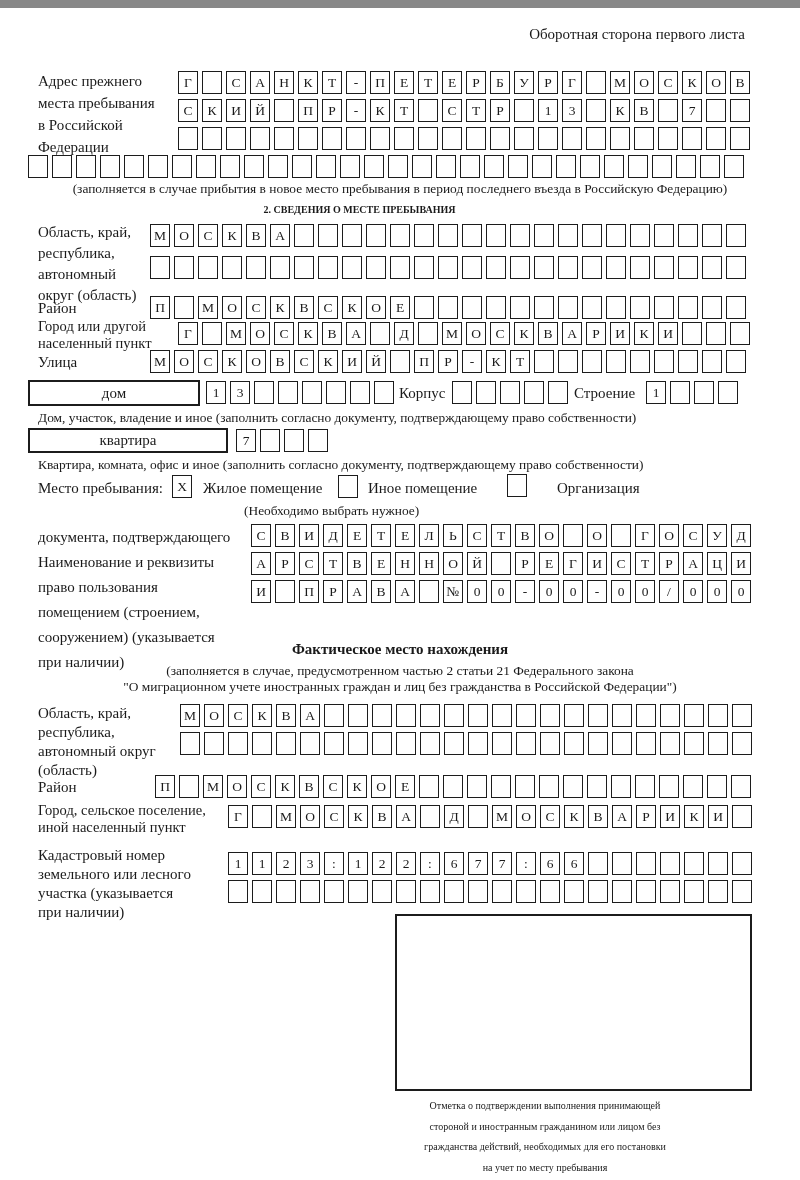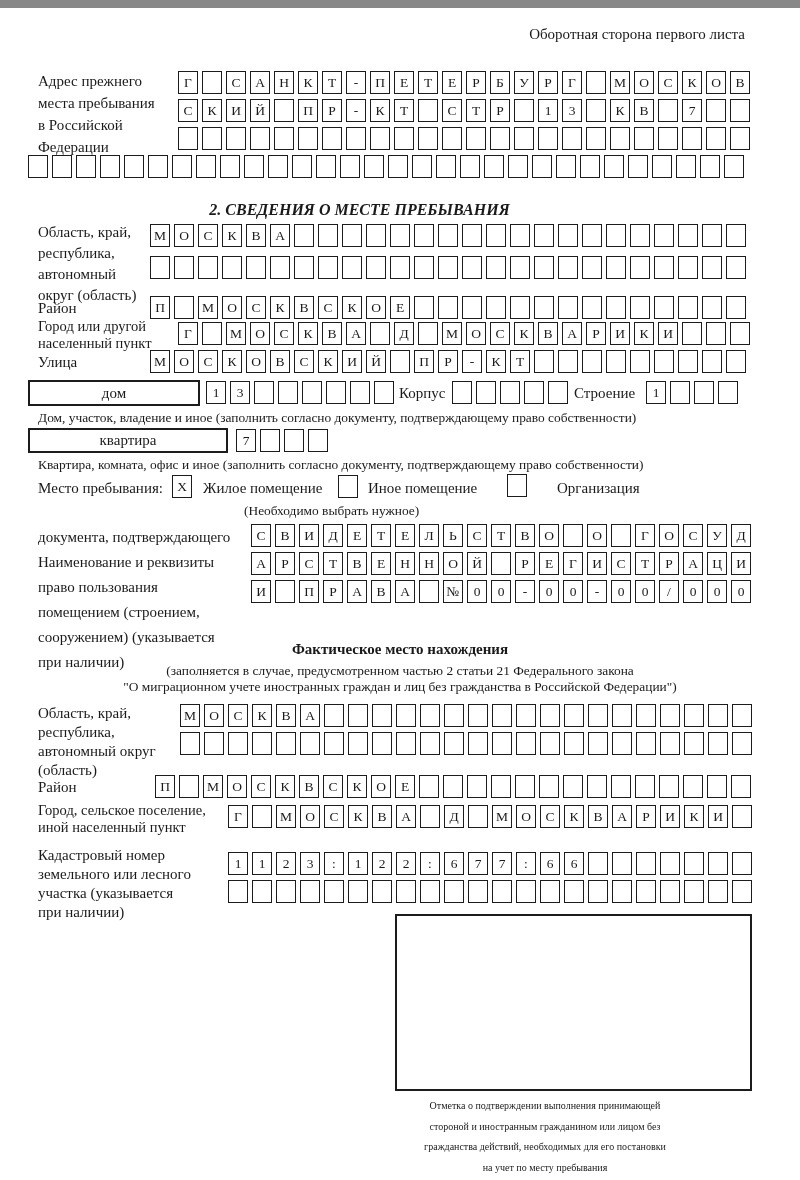--- a/index.html
+++ b/index.html
@@ -142,22 +142,23 @@
       <span class="cell"></span>
       <span class="cell"></span>
       <span class="cell"></span>
       <span class="cell"></span>
       <span class="cell"></span>
       <span class="cell"></span>
       <span class="cell"></span>
       <span class="cell"></span>
       <span class="cell"></span>
     </div>
-
-  <div class="abs lbl bold center" style="left:0; top:191px; width:719px; font-size:16px;font-style:italic;">2. СВЕДЕНИЯ О МЕСТЕ ПРЕБЫВАНИЯ</div>
+  <div class="abs cap center" style="left:0; top:173px; width:800px;">(заполняется в случае прибытия в новое место пребывания в период последнего въезда в Российскую Федерацию)</div>
+
+  <div class="abs lbl bold center" style="left:0; top:191px; width:719px; font-size:10px;">2. СВЕДЕНИЯ О МЕСТЕ ПРЕБЫВАНИЯ</div>
 
   <div class="abs lbl" style="left:38px; top:214px; line-height:21px;">
       <div>Область, край,</div>
       <div>республика,</div>
       <div>автономный</div>
       <div>округ (область)</div>
     </div>
   <div class="boxrow" style="left:150px; top:216px;">
       <span class="cell">М</span>
       <span class="cell">О</span>

